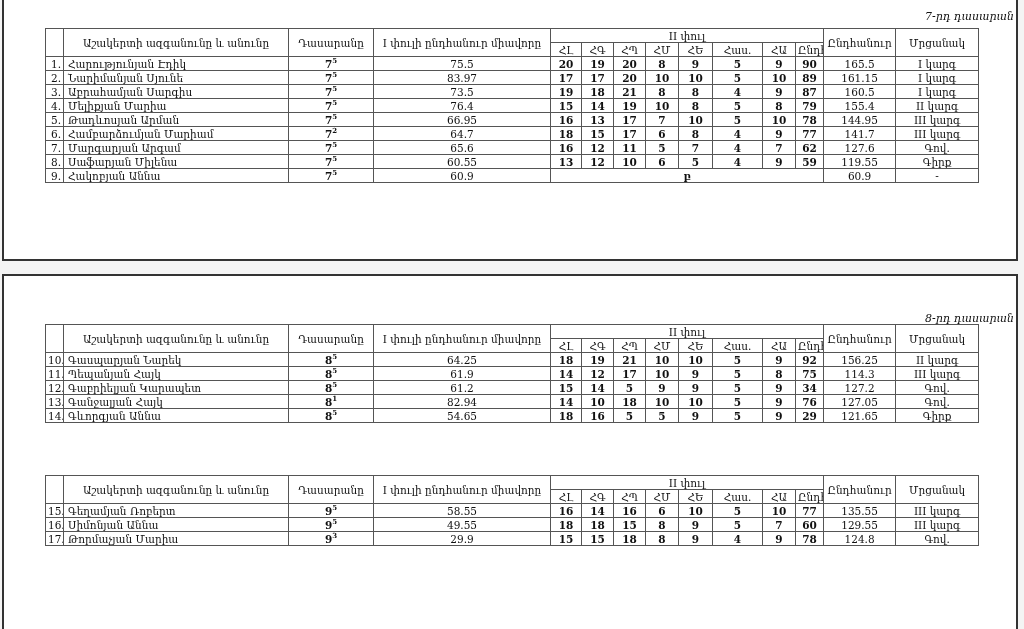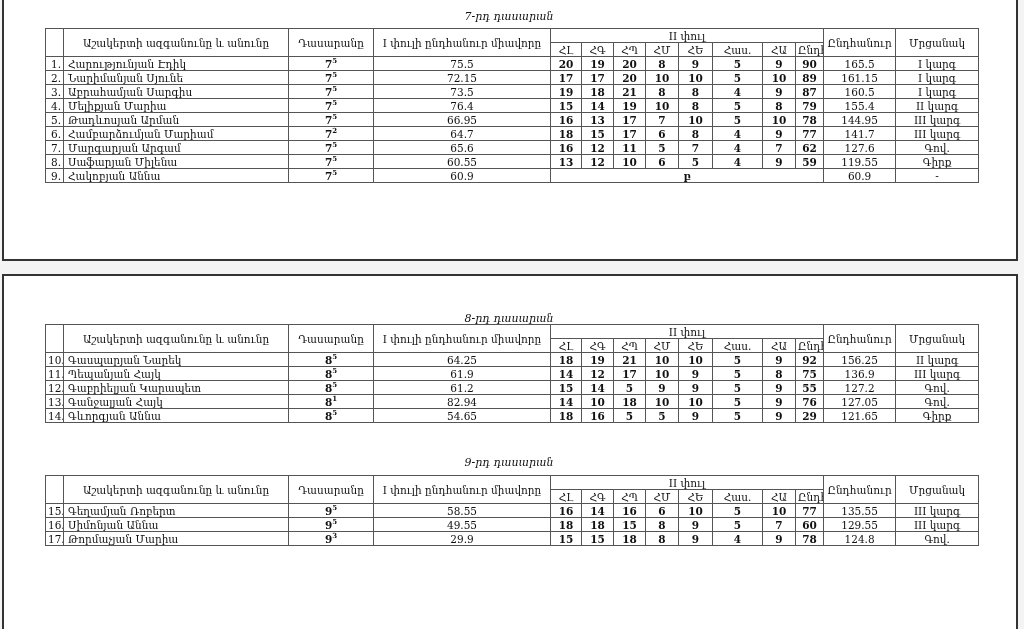--- a/index.html
+++ b/index.html
@@ -13,21 +13,21 @@
   .page {
     position: absolute; left: 2px; width: 1016px;
     background: #fff;
     border: 2px solid #333;
     box-sizing: border-box;
   }
   #page1 { top: -4px; height: 265px; }
   #page2 { top: 274px; height: 364px; }
   .caption {
     position: absolute; left: 0; width: 1010px;
-    text-align: center; font-style: italic; font-size: 11px;
+    text-align: right; font-style: italic; font-size: 11px;
   }
   table.grades {
     position: absolute; left: 43px;
     border-collapse: collapse;
     font-size: 10.5px;
     table-layout: fixed;
   }
   table.grades td, table.grades th {
     border: 1px solid #555;
     padding: 0 2px;
@@ -101,21 +101,21 @@
             <td class="bold">5</td>
             <td class="bold">9</td>
             <td class="bold">90</td>
             <td>165.5</td>
             <td>I կարգ</td>
           </tr>
           <tr>
             <td class="num">2.</td>
             <td class="name">Նարիմանյան Սյունե</td>
             <td class="bold"><span>7</span><sup>5</sup></td>
-            <td>72.15</td>
+            <td>83.97</td>
             <td class="bold">17</td>
             <td class="bold">17</td>
             <td class="bold">20</td>
             <td class="bold">10</td>
             <td class="bold">10</td>
             <td class="bold">5</td>
             <td class="bold">10</td>
             <td class="bold">89</td>
             <td>161.15</td>
             <td>I կարգ</td>
@@ -294,36 +294,36 @@
             <td class="bold"><span>8</span><sup>5</sup></td>
             <td>61.9</td>
             <td class="bold">14</td>
             <td class="bold">12</td>
             <td class="bold">17</td>
             <td class="bold">10</td>
             <td class="bold">9</td>
             <td class="bold">5</td>
             <td class="bold">8</td>
             <td class="bold">75</td>
-            <td>136.9</td>
+            <td>114.3</td>
             <td>III կարգ</td>
           </tr>
           <tr>
             <td class="num">12.</td>
             <td class="name">Գաբրիելյան Կարապետ</td>
             <td class="bold"><span>8</span><sup>5</sup></td>
             <td>61.2</td>
             <td class="bold">15</td>
             <td class="bold">14</td>
             <td class="bold">5</td>
             <td class="bold">9</td>
             <td class="bold">9</td>
             <td class="bold">5</td>
             <td class="bold">9</td>
-            <td class="bold">55</td>
+            <td class="bold">34</td>
             <td>127.2</td>
             <td>Գով.</td>
           </tr>
           <tr>
             <td class="num">13.</td>
             <td class="name">Գանջալյան Հայկ</td>
             <td class="bold"><span>8</span><sup>1</sup></td>
             <td>82.94</td>
             <td class="bold">14</td>
             <td class="bold">10</td>
@@ -348,21 +348,20 @@
             <td class="bold">9</td>
             <td class="bold">5</td>
             <td class="bold">9</td>
             <td class="bold">29</td>
             <td>121.65</td>
             <td>Գիրք</td>
           </tr>
         </tbody>
       </table>
     </div>
-  <div class="caption" style="top:180px;">9-րդ դասարան</div>
   <div class="tbl-slot" style="position:absolute; top:199px; left:0;">
       <table class="grades" style="position: static; margin-left: 41px; width: 933px;">
         <colgroup>
           <col style="width: 18px;">
           <col style="width: 225px;">
           <col style="width: 85px;">
           <col style="width: 177px;">
           <col style="width: 31px;">
           <col style="width: 32px;">
           <col style="width: 32px;">

